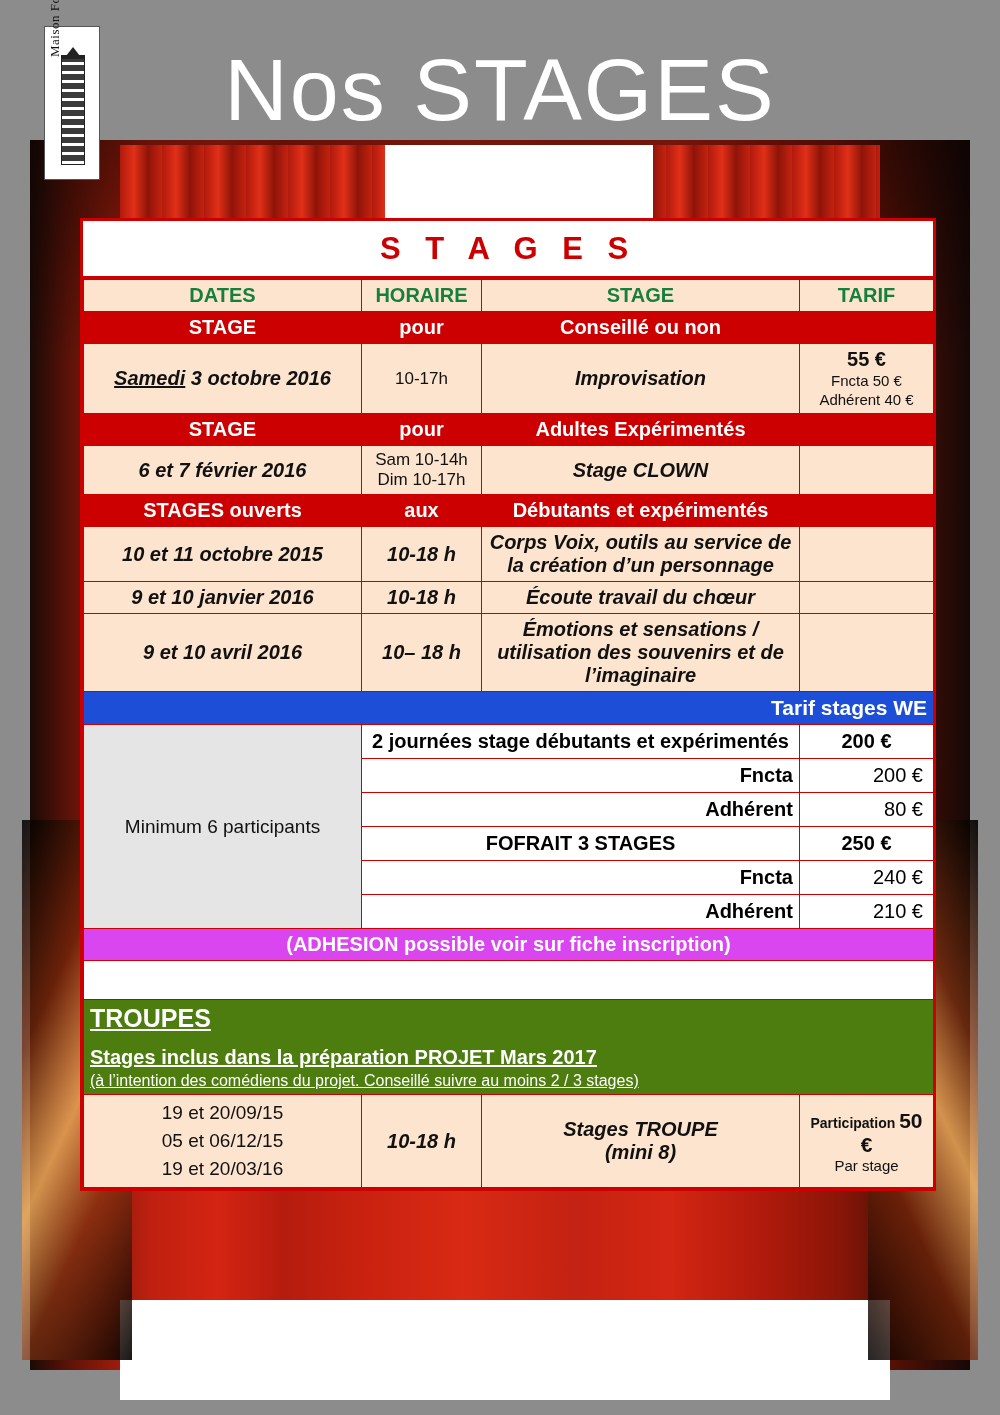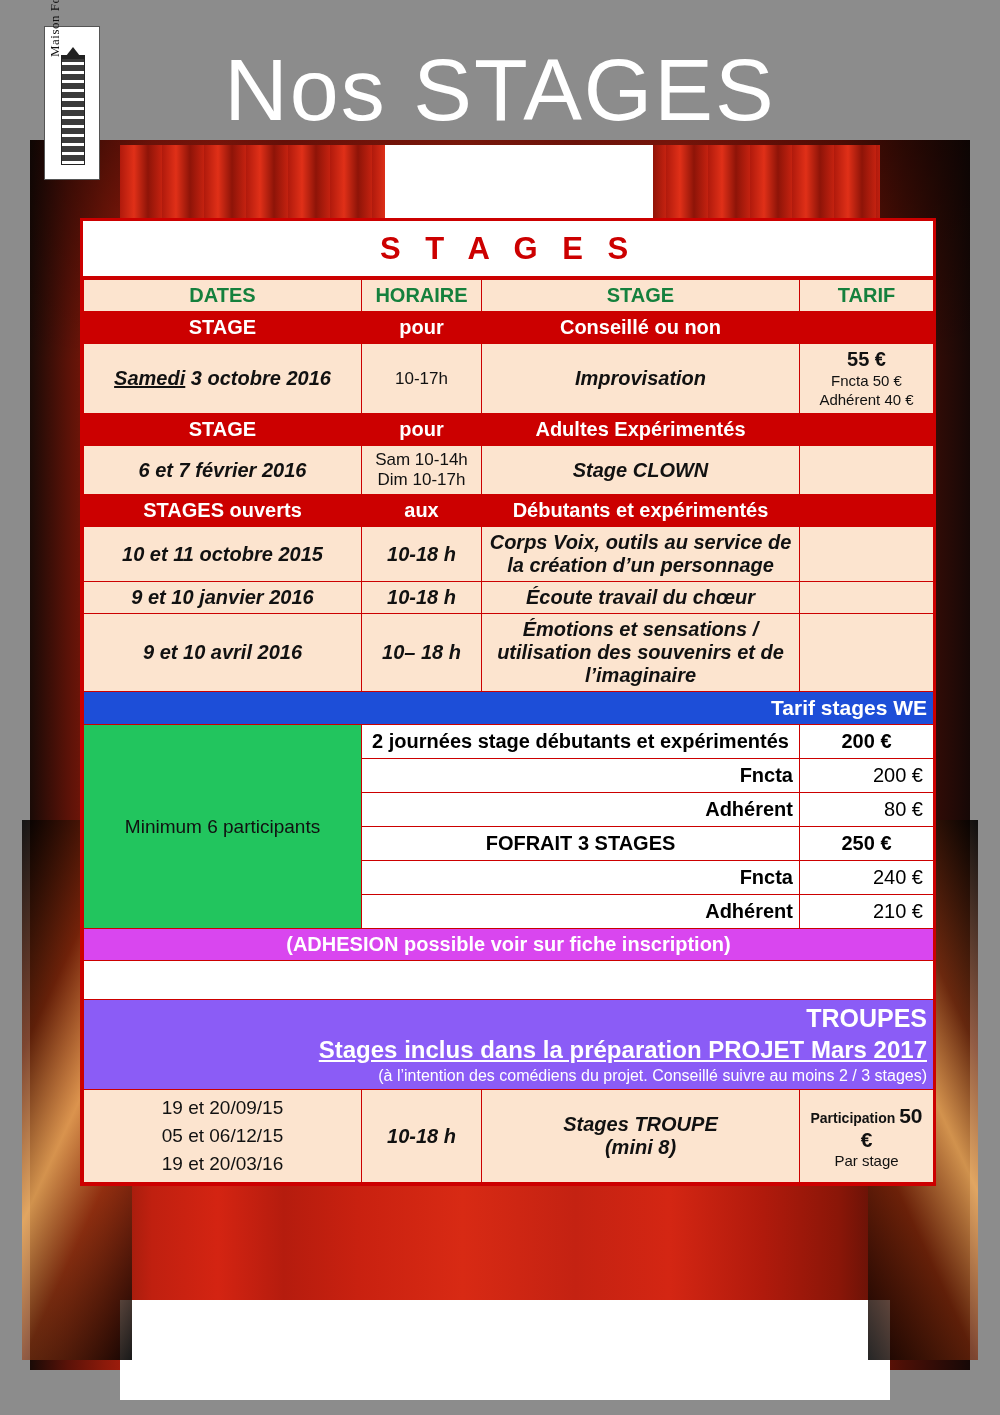--- a/index.html
+++ b/index.html
@@ -207,21 +207,21 @@
     background: #1d4ed8;
     color: #ffffff;
     font-weight: bold;
     font-size: 21px;
     text-align: right;
     padding: 8px 14px 8px 4px;
     border-color: #cc0000;
   }
 
   .white {
-    background: #22c55e;
+    background: #e5e5e5;
     color: #111;
     margin-left: 47px;
   }
   .mini-part {
     text-align: center;
     font-size: 19px;
     font-weight: normal;
   }
   .pack-label {
     background: #ffffff;
@@ -244,28 +244,29 @@
     color: #ffffff;
     font-weight: bold;
     font-size: 20px;
     text-align: center;
     padding: 8px 4px;
     border-color: #cc0000;
   }
   .spacer-white { background: #ffffff; height: 30px; border-color:#cc0000; }
 
   .troupes-head {
-    background: #8b5cf6;
+    background: #4d7c0f;
     color: #ffffff;
-    text-align: right;
+    text-align: left;
     border-color: #cc0000;
     padding: 10px 4px 12px 4px;
+    text-decoration: underline;
   }
   .troupes-head .t1 { font-size: 25px; font-weight: bold; }
-  .troupes-head .t2 { font-size: 24px; font-weight: bold; text-decoration: underline; margin-top: 3px;}
+  .troupes-head .t2 { font-size: 20px; font-weight: bold; text-decoration: underline; margin-top: 13px;}
   .troupes-head .t3 { font-size: 16px; font-weight: normal; margin-top: 3px;}
 
   .tr-dates { font-size: 19px; line-height: 28px; font-weight: normal; }
   .tr-part { font-size: 14px; font-weight: bold; }
   .tr-part .amt { font-size: 21px; }
   .tr-sub { font-size: 15px; font-weight: normal; }
 </style>
 </head>
 <body>
 

